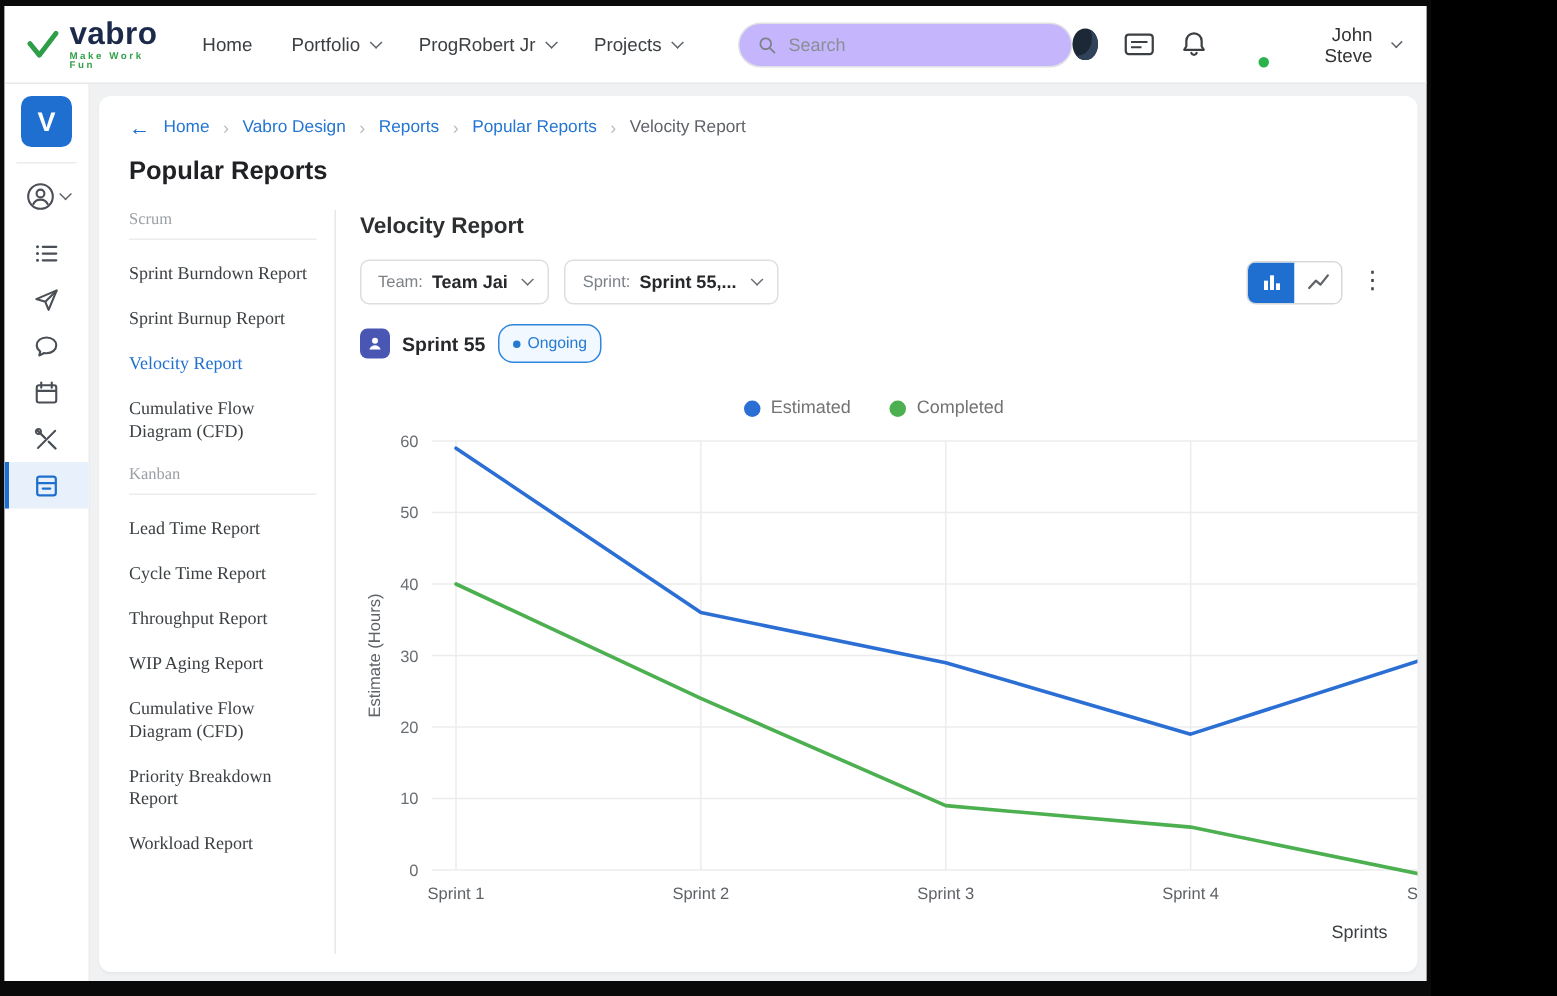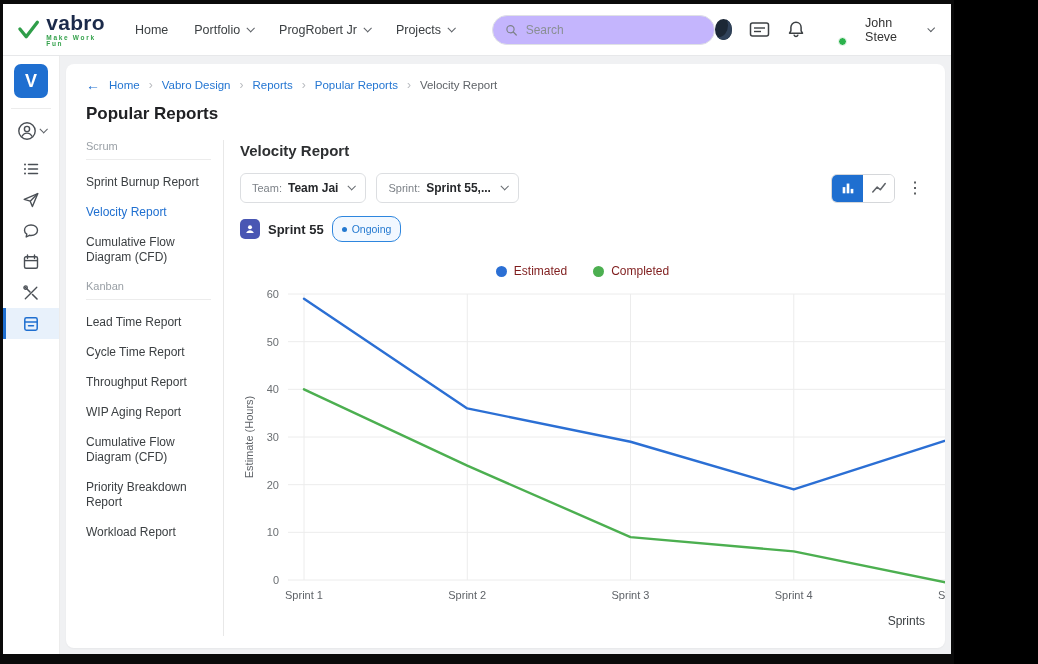--- a/index.html
+++ b/index.html
@@ -19,21 +19,21 @@
   .chev { width:6px; height:6px; border-right:1.4px solid #5f6368; border-bottom:1.4px solid #5f6368; transform:rotate(45deg) translateY(-1px); display:inline-block; margin-left:7px; margin-bottom:2px; }
   .search { margin-left:38px; width:245px; height:30px; border:1px solid #dfe1e5; border-radius:16px; display:flex; align-items:center; padding:0 12px; gap:8px; background:#c4b5fd; }
   .search input { border:none; outline:none; background:transparent; font-size:12px; color:#333; width:100%; font-family:"Liberation Sans", sans-serif; }
   .search input::placeholder { color:#8a8f94; }
   .top-right { margin-left:auto; display:flex; align-items:center; gap:17px; }
   .moon { width:21px; height:21px; border-radius:50%; background:#1c2836; box-shadow: inset -5px -4px 0 -1px #30425a; cursor:pointer; }
   .icon-btn { display:flex; align-items:center; justify-content:center; cursor:pointer; }
   .avatar-wrap { position:relative; width:30px; height:30px; }
   .avatar { width:30px; height:30px; border-radius:50%; background: radial-gradient(circle at 38% 30%, #c98a5e, #8a4f2c 55%, #51281a 100%); }
   .status-dot { position:absolute; right:-1px; bottom:-1px; width:9px; height:9px; background:#2bb24c; border:1.5px solid #fff; border-radius:50%; }
-  .user-name { font-size:12.5px; color:#333; margin-left:2px; }
+  .user-name { font-size:12.5px; color:#333; margin-left:2px;text-align:right; }
 
   
   .body-row { flex:1; display:flex; min-height:0; }
 
   
   .rail { flex:0 0 56px; background:#fff; border-right:1px solid #ececec; display:flex; flex-direction:column; align-items:center; padding-top:8px; }
   .rail-logo { width:34px; height:34px; border-radius:7px; background:#1f6fd0; color:#fff; font-weight:800; font-size:18px; display:flex; align-items:center; justify-content:center; cursor:pointer; }
   .rail-divider { width:40px; height:1px; background:#ececec; margin:10px 0 8px; }
   .rail-account { display:flex; align-items:center; gap:3px; margin:4px 0 12px; cursor:pointer; }
   .rail-item { width:56px; height:31px; display:flex; align-items:center; justify-content:center; cursor:pointer; }
@@ -46,21 +46,21 @@
 
   .breadcrumb { display:flex; align-items:center; gap:9px; font-size:11.5px; margin-bottom:12px; }
   .bc-back { color:#1f6fd0; font-size:14px; cursor:pointer; line-height:1; }
   .bc-link { color:#2476d2; cursor:pointer; }
   .bc-sep { color:#b9bcc0; font-size:12px; }
   .bc-current { color:#5f6368; }
 
   .page-title { font-size:17px; font-weight:700; color:#202124; margin-bottom:16px; }
 
   .panel-row { display:flex; flex:1; min-height:0; }
-  .report-list { flex:0 0 138px; padding-right:12px; border-right:1px solid #e8e8e8; overflow:hidden; }
+  .report-list { flex:0 0 138px; padding-right:12px; border-right:1px solid #e8e8e8; overflow:hidden;font-family:Liberation Serif, serif; }
   .section-title { font-size:11px; color:#9aa0a6; padding-bottom:7px; border-bottom:1px solid #ececec; margin-bottom:4px; }
   .section-title.kanban { margin-top:10px; }
   .report-item { font-size:12px; color:#3c4043; line-height:1.25; margin:15px 0; cursor:pointer; }
   .report-item.active { color:#1f6fd0; }
 
   .report-view { flex:1; padding-left:16px; min-width:0; display:flex; flex-direction:column; }
   .rv-title { font-size:15px; font-weight:700; color:#2d2f31; margin:2px 0 14px; }
 
   .filter-row { display:flex; align-items:center; }
   .filter { display:inline-flex; align-items:center; border:1px solid #dcdee1; border-radius:6px; padding:7px 11px; margin-right:10px; cursor:pointer; background:#fff; }
@@ -73,21 +73,21 @@
   .seg-btn.active { background:#1f6fd0; }
   .kebab { font-size:16px; color:#3c4043; cursor:pointer; padding:0 2px; line-height:1; }
 
   .sprint-row { display:flex; align-items:center; gap:8px; margin-top:13px; }
   .sprint-icon { width:20px; height:20px; border-radius:5px; background:#4956b3; display:flex; align-items:center; justify-content:center; }
   .sprint-name { font-size:13px; font-weight:700; color:#26282b; }
   .badge { display:inline-flex; align-items:center; gap:5px; height:18px; padding:12px 9px; border:1px solid #2e86de; border-radius:10px; background:#f2f8ff; color:#2479d0; font-size:10.5px; cursor:default; }
   .badge-dot { width:5px; height:5px; border-radius:50%; background:#2479d0; }
 
   .legend { display:flex; justify-content:center; gap:26px; margin-top:22px; }
-  .legend-item { display:inline-flex; align-items:center; gap:7px; font-size:12px; color:#7f1d1d; cursor:pointer; }
+  .legend-item { display:inline-flex; align-items:flex-end; gap:7px; font-size:12px; color:#737373; cursor:pointer; }
   .legend-dot { width:11px; height:11px; border-radius:50%; background:#999; }
 
   .chart-wrap { margin-top:8px; }
   .chart-wrap svg { font-family:"Liberation Sans", sans-serif; display:block; margin:0 auto; }
   .xlabel { text-align:right; font-size:12px; color:#3c4043; margin-top:6px; }
 </style>
 </head>
 <body>
 
 <div class="frame">
@@ -235,20 +235,21 @@
             <span class="bc-sep">›</span>
             <span class="bc-current">Velocity Report</span>
           </div>
 
           <div class="page-title">Popular Reports</div>
 
           <div class="panel-row">
 
             <nav class="report-list">
               <div class="section-title">Scrum</div>
+              <div class="report-item">Sprint Burndown Report</div>
               <div class="report-item">Sprint Burnup Report</div>
               <div class="report-item active">Velocity Report</div>
               <div class="report-item">Cumulative Flow Diagram (CFD)</div>
 
               <div class="section-title kanban">Kanban</div>
               <div class="report-item">Lead Time Report</div>
               <div class="report-item">Cycle Time Report</div>
               <div class="report-item">Throughput Report</div>
               <div class="report-item">WIP Aging Report</div>
               <div class="report-item">Cumulative Flow Diagram (CFD)</div>

